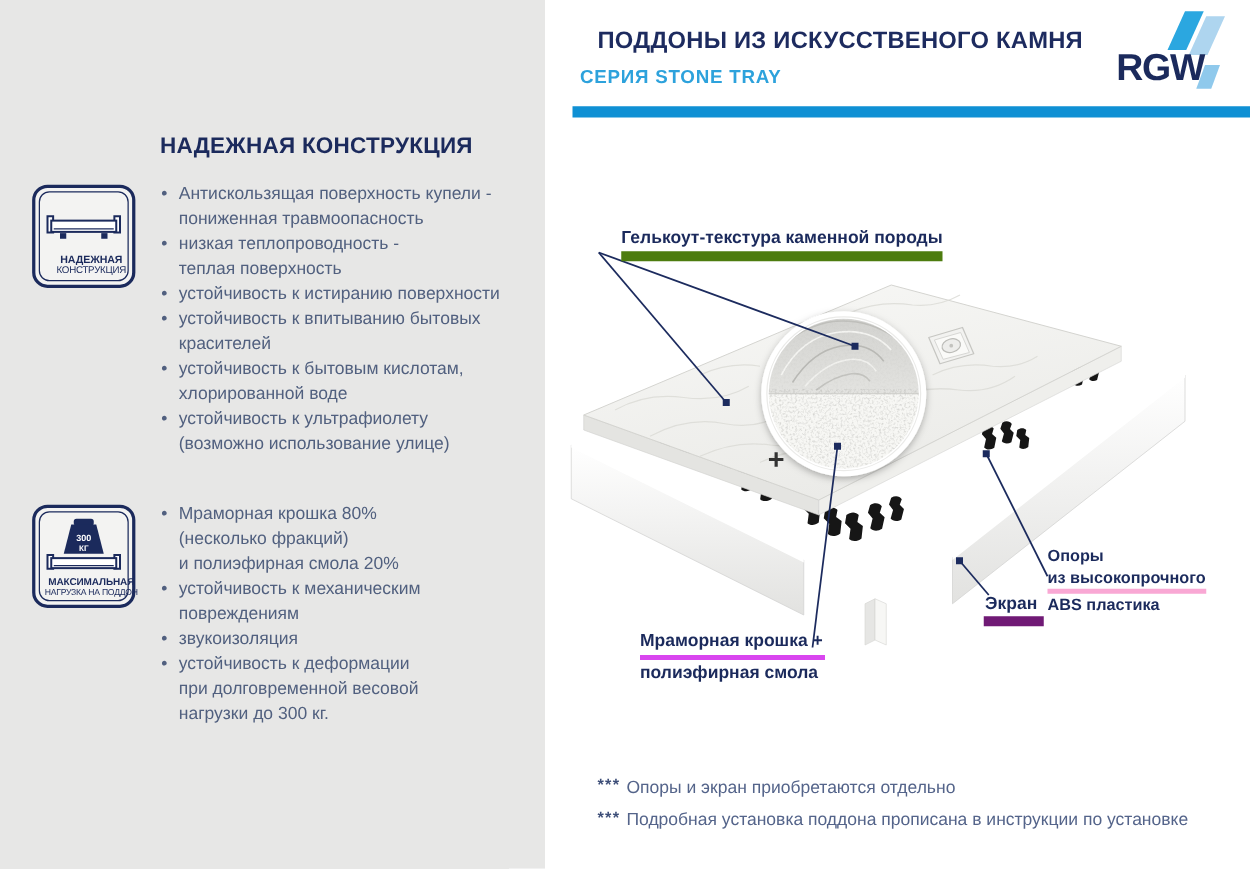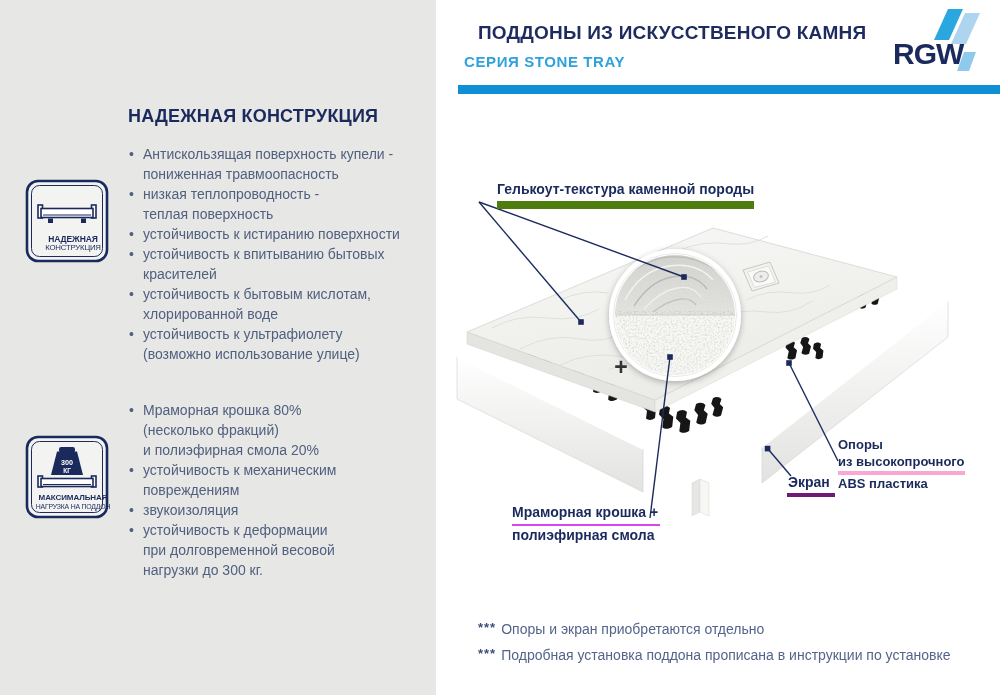--- a/index.html
+++ b/index.html
@@ -27,21 +27,21 @@
     position:relative;padding-left:15px;margin:0;
     white-space:pre-line;
   }
   ul.bullets li::before{
     content:"\2022";position:absolute;left:1px;top:0;color:#51607f;font-size:14px;
   }
   .bullets-1{left:128px;top:144px;}
   .bullets-2{left:128px;top:400px;}
 
   
-  .icon-box{width:96px;height:84px;margin-top:32px;}
+  .icon-box{width:96px;height:84px;}
   .icon-box svg{display:block;}
   .icon-label{
     position:absolute;left:0;right:0;text-align:center;color:#1b2a5c;line-height:1.12;
   }
   .icon-label .l1{display:block;font-weight:700;font-size:8.5px;letter-spacing:-.1px;}
   .icon-label .l2{display:block;font-size:7.8px;letter-spacing:-.2px;text-align:center;}
   .icon-reliable{left:25px;top:147px;}
   .icon-reliable .icon-label{bottom:10px;}
   .icon-load{left:25px;top:403px;}
   .icon-load .icon-label{bottom:8px;}
@@ -59,25 +59,25 @@
   }
   .header-bar{left:458px;top:85px;width:542px;height:9px;background:#0f90d4;}
 
   
   .dlabel{color:#1b2a5c;font-weight:700;z-index:5;}
   .lbl-gelcoat{
     left:497px;top:181px;font-size:14px;
     border-bottom:8px solid #4d7c0f;padding-bottom:4px;
   }
   .lbl-marble{left:512px;top:503px;font-size:14px;line-height:19px;}
-  .lbl-marble .u{display:inline-block;border-bottom:2px solid #d946ef;padding:0 2px 2px 0;}
+  .lbl-marble .u{display:inline-block;border-bottom:4px solid #d946ef;padding:0 2px 2px 0;}
   .lbl-supports{left:838px;top:436px;font-size:13px;line-height:17px;}
   .lbl-supports .u{display:inline-block;border-bottom:4px solid #f9a8d4;padding-bottom:1px;}
   .lbl-screen{left:787px;top:474px;font-size:14px;}
-  .lbl-screen .u{display:inline-block;border-bottom:4px solid #701a75;padding:0 5px 3px 1px;}
+  .lbl-screen .u{display:inline-block;border-bottom:8px solid #701a75;padding:0 5px 3px 1px;}
 
   
   .footnote{left:478px;color:#54648a;font-size:14px;display:flex;align-items:flex-start;}
   .footnote .stars{color:#3d4e78;font-weight:700;font-size:13px;margin-right:5px;position:relative;top:-1px;letter-spacing:1px;}
   .fn1{top:621px;}
   .fn2{top:647px;}
 
   .diagram-svg{left:440px;top:150px;z-index:1;}
   .logo-svg{left:875px;top:2px;}
 </style>

